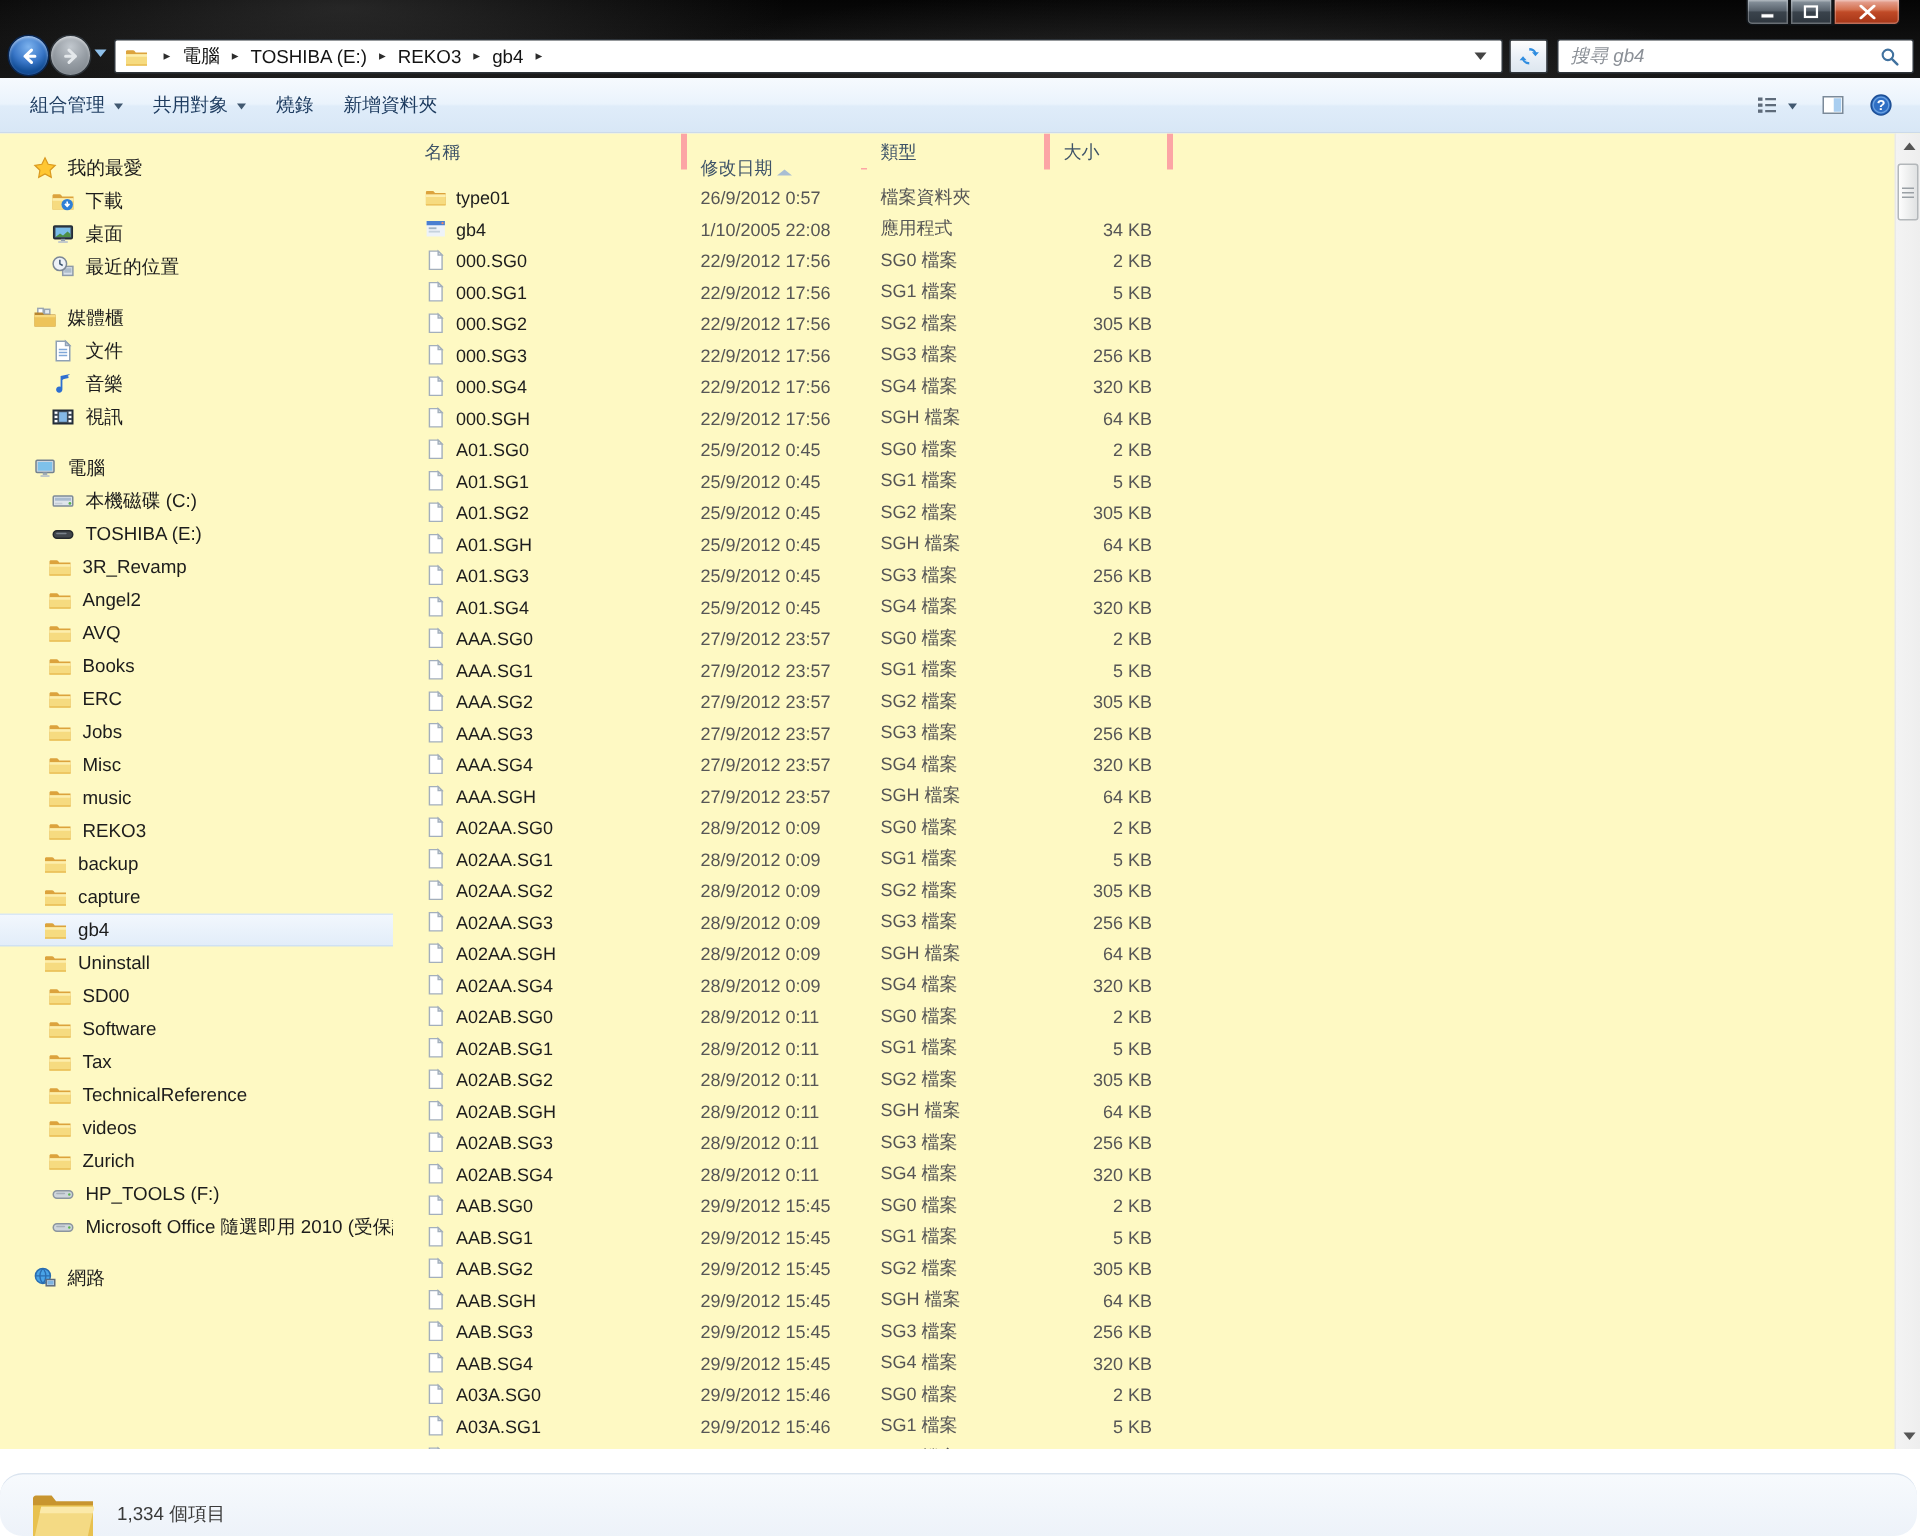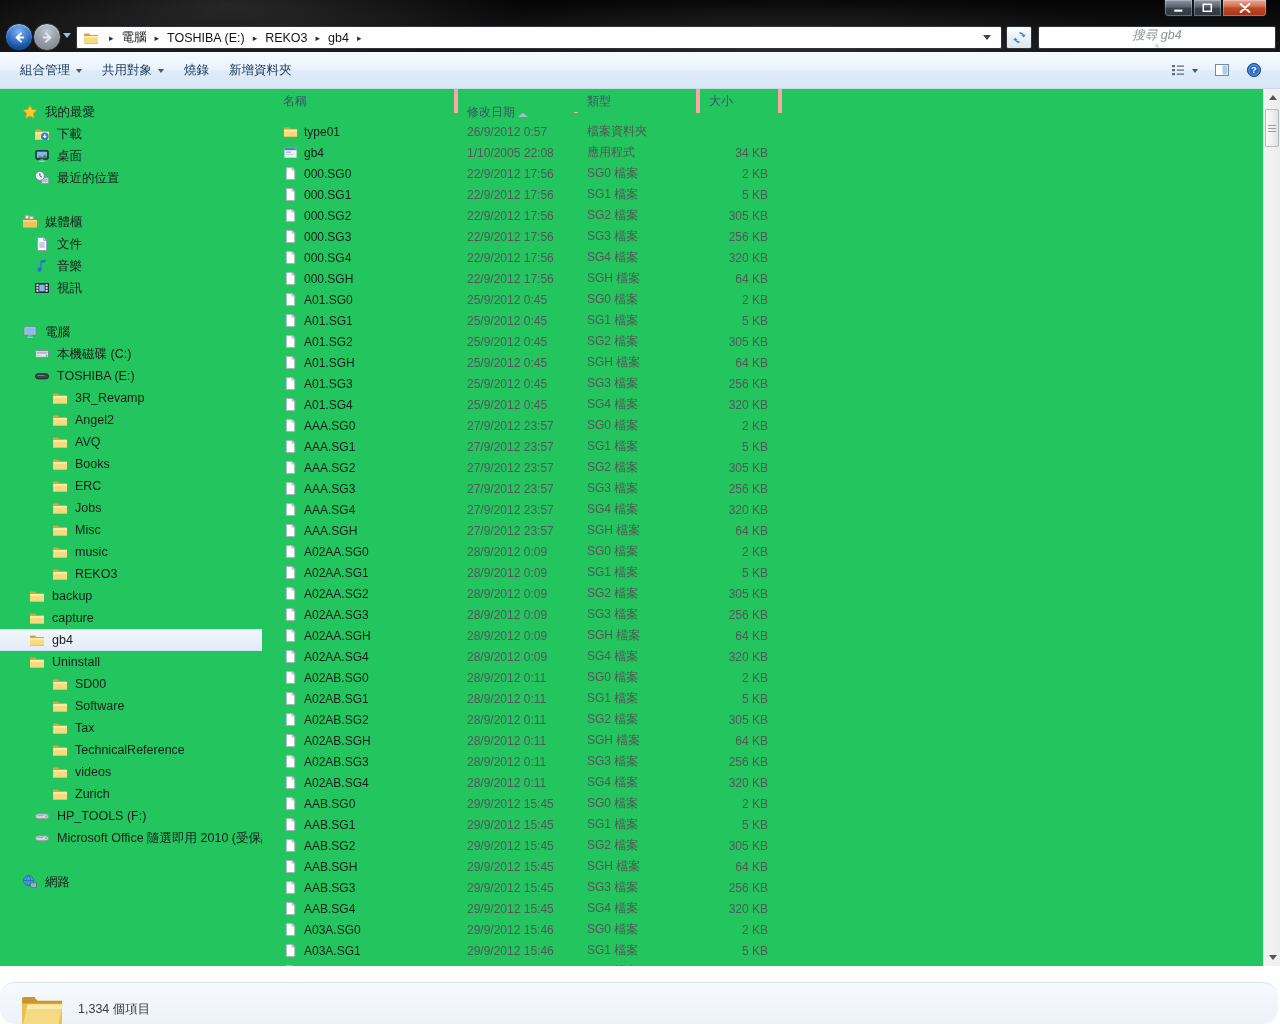--- a/index.html
+++ b/index.html
@@ -42,46 +42,46 @@
   .crumb-sep { font-size:9px; color:#2c2c2c; margin:0 8px; }
   .addr-spacer { flex:1; }
   .addr-dd { width:0; height:0; border-left:4px solid transparent; border-right:4px solid transparent;
     border-top:5px solid #444; margin-right:4px; flex:0 0 auto; }
 
   .refresh-btn { position:absolute; left:1006px; top:26px; width:26px; height:23px;
     background:linear-gradient(#fefefe,#e9eff6 55%,#dde6ef); border:1px solid #2e343a; border-radius:2px;
     display:flex; align-items:center; justify-content:center; }
 
   .searchbox { position:absolute; left:1038px; top:26px; width:238px; height:23px; background:#fff;
-    border:1px solid #2e343a; border-radius:2px; display:flex; align-items:center; padding:0 8px;flex-direction:column; }
+    border:1px solid #2e343a; border-radius:2px; display:flex; align-items:center; padding:0 8px; }
   .search-text { flex:1; font-size:12.5px; font-style:italic; color:#8b9097; }
 
   
   .commandbar { position:absolute; top:52px; left:0; right:0; height:37px;
     background:linear-gradient(#f6fafe 0%,#eaf3fc 48%,#dfecf9 52%,#d8e7f6 100%);
     border-bottom:1px solid #ccdaea; display:flex; align-items:center; padding:0 10px; }
   .cmd-item { display:flex; align-items:center; gap:6px; font-size:12.5px; color:#1e3c60;
     padding:6px 10px; border-radius:3px; }
   .cmd-arrow { width:0; height:0; border-left:3.5px solid transparent; border-right:3.5px solid transparent;
     border-top:4px solid #415870; margin-top:2px; }
   .cmd-right { margin-left:auto; display:flex; align-items:center; gap:16px; padding-right:8px; }
   .cmd-iconbtn { display:flex; align-items:center; gap:6px; }
 
   
-  .main { position:absolute; top:89px; left:0; right:0; bottom:58px; background:#22c55e; }
+  .main { position:absolute; top:89px; left:0; right:0; bottom:58px; background:#fef9c3; }
 
   .sidebar { position:absolute; left:0; top:0; bottom:0; width:262px; padding-top:12px; overflow:hidden; }
-  .side-section { margin-top:22px; }
+  .side-section { margin-top:12px; }
   .side-section.first { margin-top:0; }
   .side-item { height:22px; display:flex; align-items:center; gap:7px; font-size:12.5px; color:#1c1c1c;
     white-space:nowrap; overflow:hidden; }
   .side-item .icon { display:flex; flex:0 0 auto; }
   .lv0 { padding-left:22px; }
   .lv1 { padding-left:34px; }
-  .lv2 { padding-left:52px; }
+  .lv2 { padding-left:32px; }
   .lv3 { padding-left:29px; }
   .side-item.sel { background:linear-gradient(#f2f7fd,#e2edf9);
     border-top:1px solid #d9e7f5; border-bottom:1px solid #d0e1f2; }
 
   
   .filearea { position:absolute; left:263px; right:17px; top:0; bottom:0; overflow:hidden; }
   .listheader { height:24px; display:flex; }
   .hcol { position:relative; font-size:12px; color:#3e5368; display:flex; align-items:center;
     border-right:4px solid #fca5a5; padding-left:9px; }
   .hcol.h0 { padding-left:20px; }

